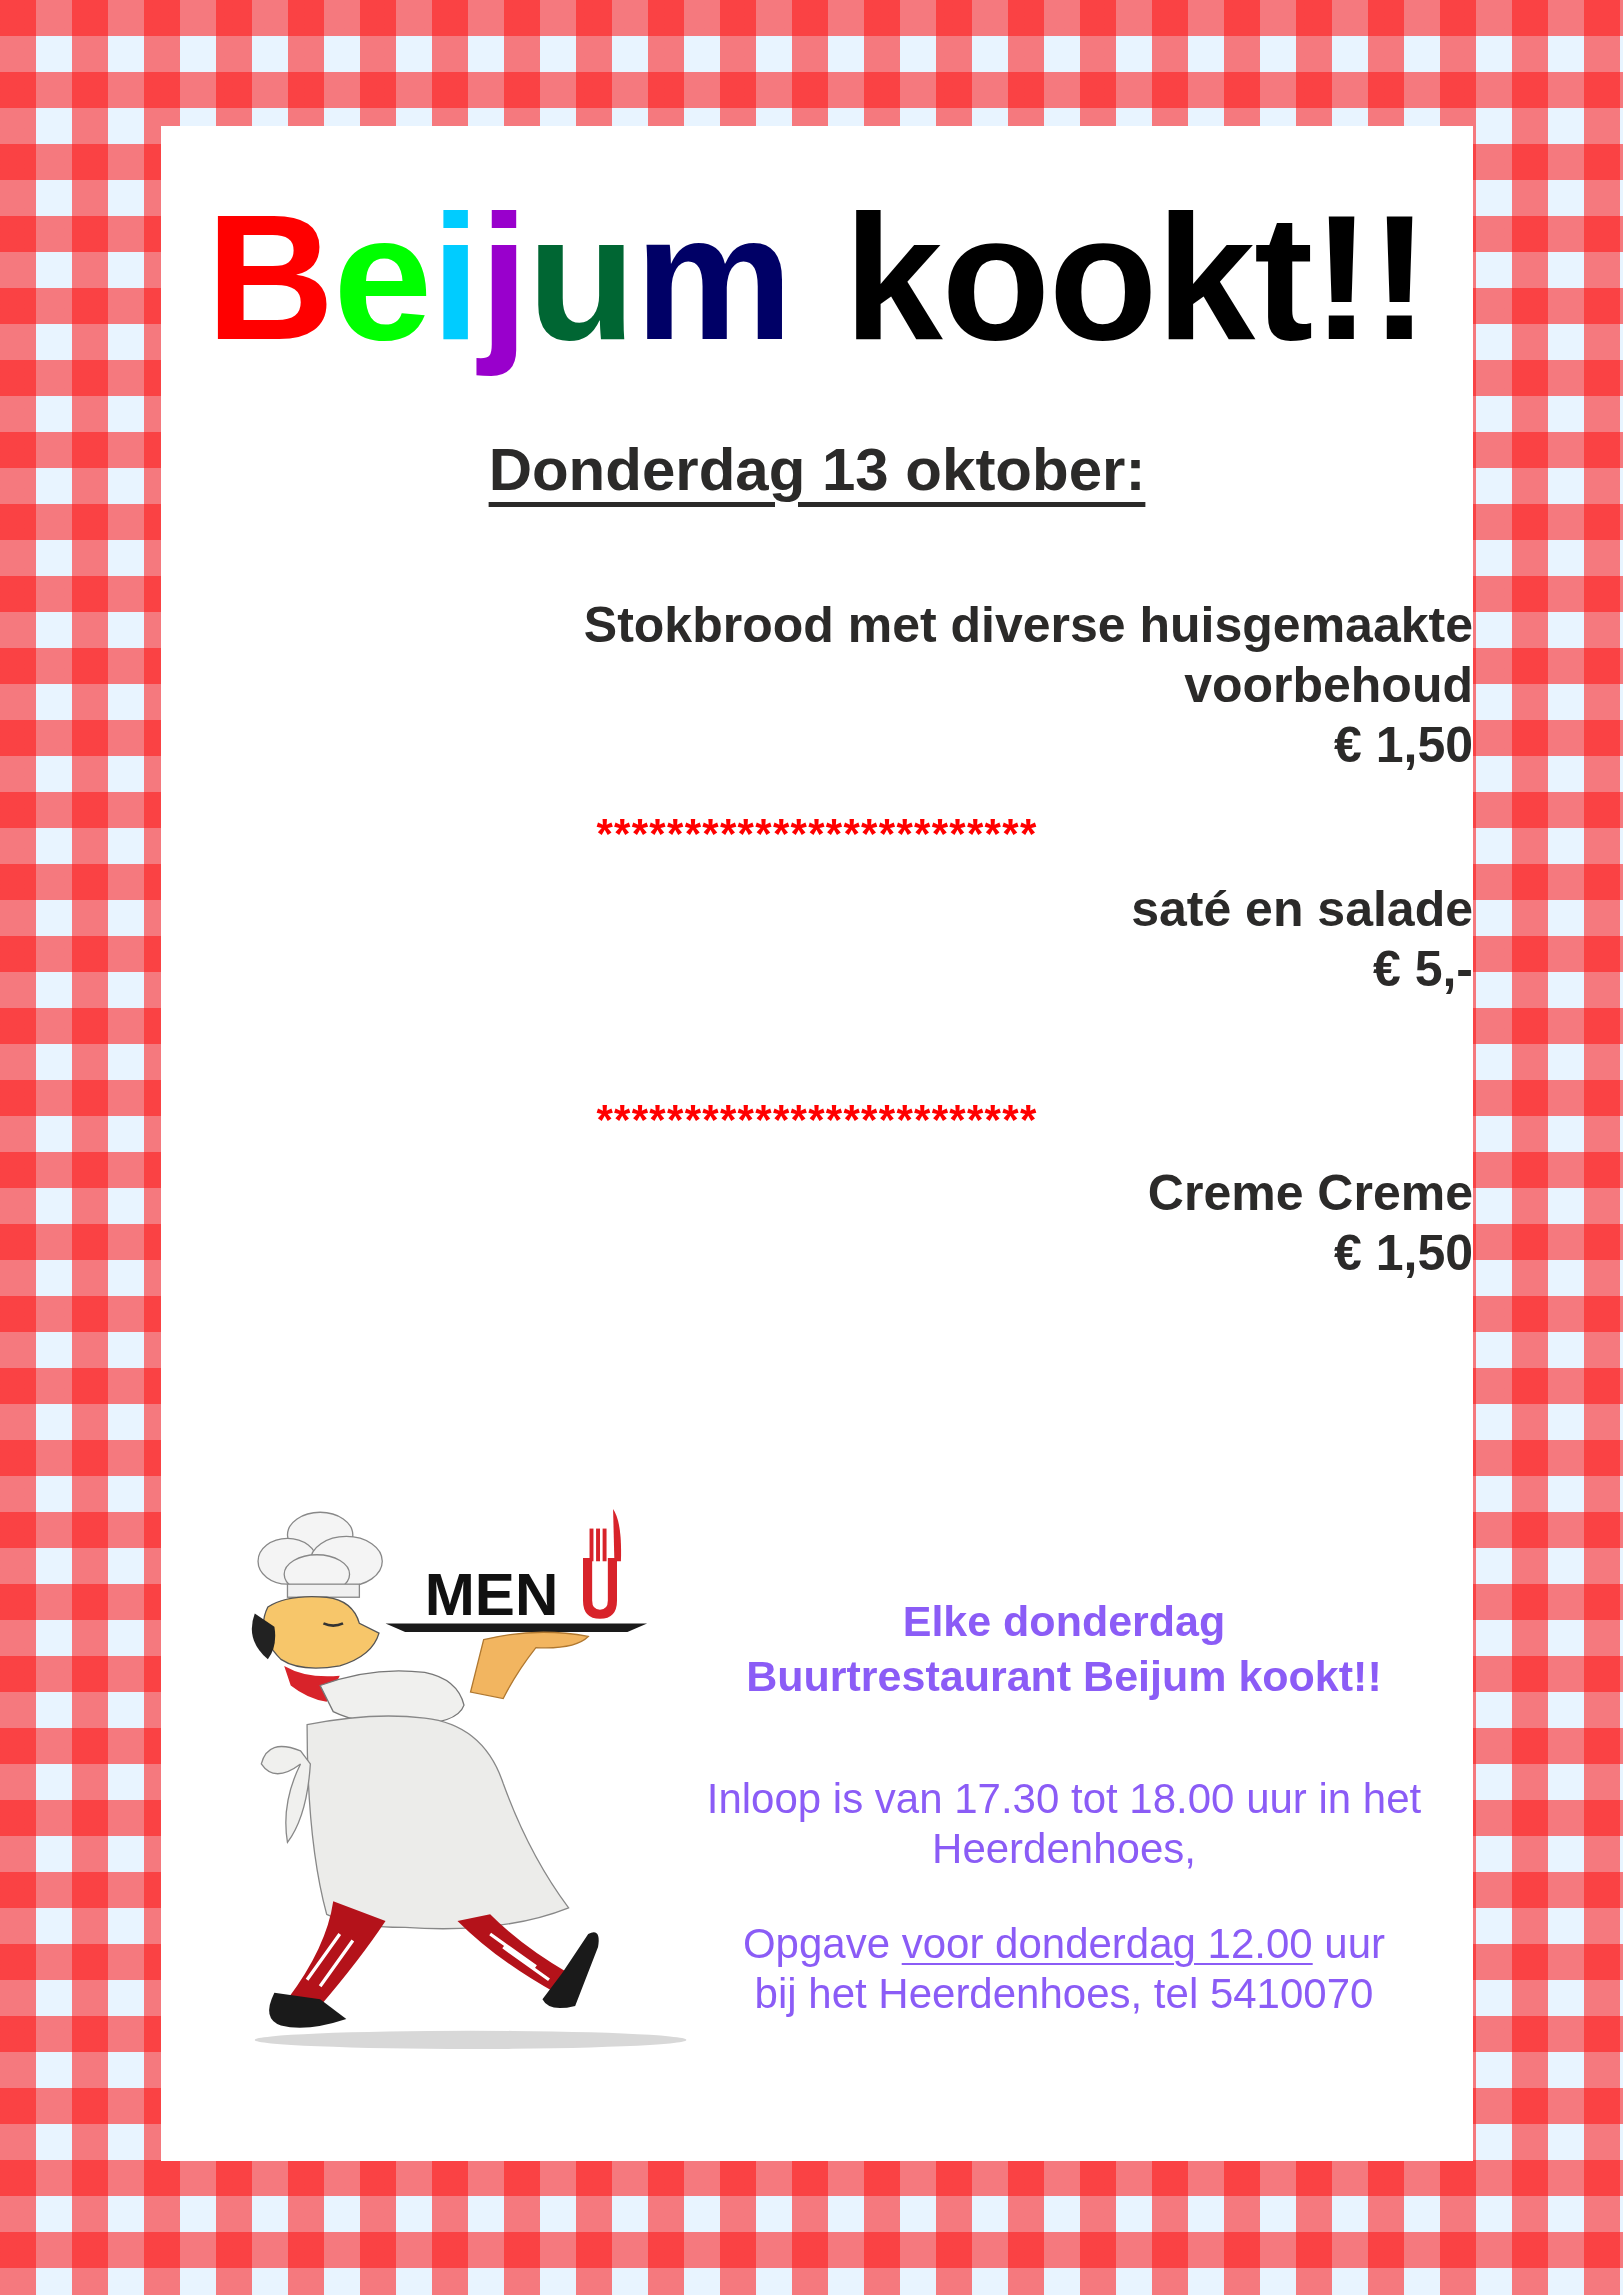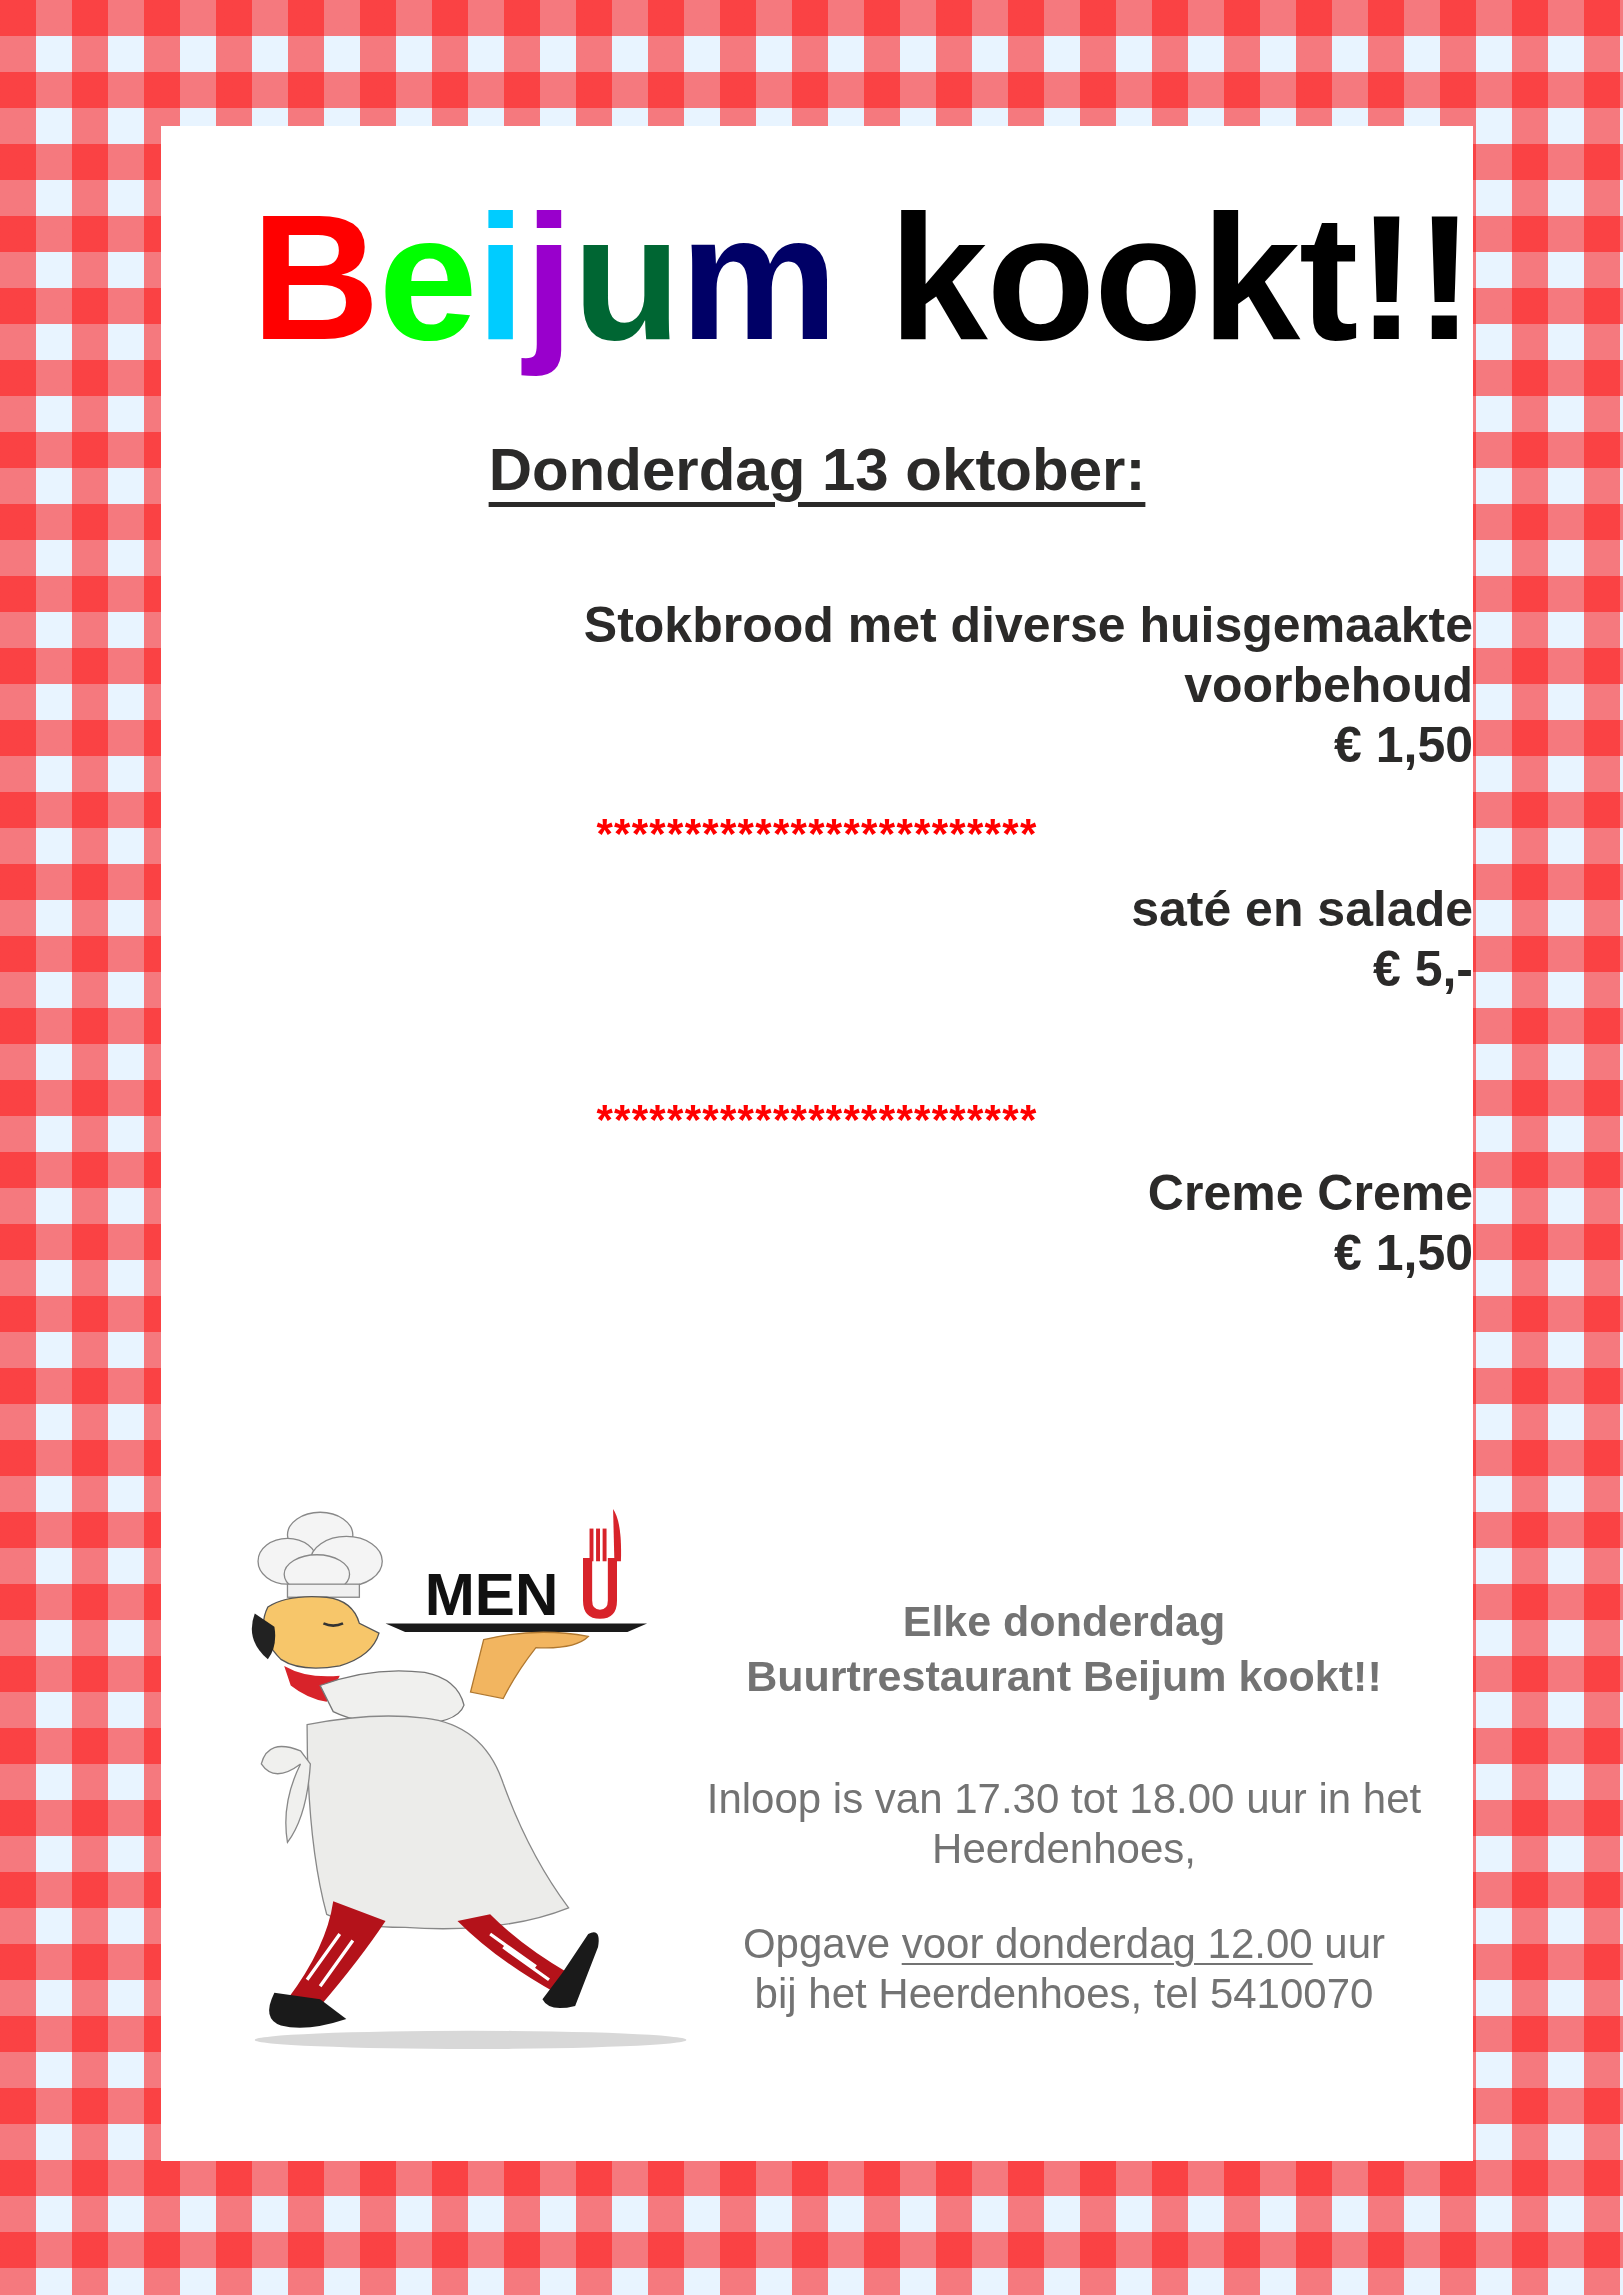--- a/index.html
+++ b/index.html
@@ -29,21 +29,21 @@
     background-size: 72px 72px, 72px 72px;
     background-position: 0 0, 0 -36px;
     mix-blend-mode: multiply;
     opacity: 0.0;
   }
   .panel {
     position: absolute; left: 161px; top: 126px; width: 1312px; height: 2035px;
     background: #ffffff;
   }
   .title {
-    position: absolute; left: 0; width: 100%; top: 47px; text-align: right;
+    position: absolute; left: 0; width: 100%; top: 47px; text-align: center;
     font-weight: bold; font-size: 178px; line-height: 209px; letter-spacing: -1.3px;
     white-space: nowrap;
   }
   .title span { display: inline-block; }
   .date {
     position: absolute; left: 0; width: 100%; top: 288px; text-align: center;
     font-weight: bold; font-size: 60px; line-height: 111px; color: #2b2a29;
     text-decoration: underline; text-decoration-thickness: 5.2px; text-underline-offset: 11.8px;
   }
   .dish {
@@ -56,21 +56,21 @@
     color: #ff0000; font-weight: bold; font-size: 42px; letter-spacing: 1.3px; line-height: 46px;
   }
   .note {
     position: absolute; left: 0; width: 100%; top: 1226px; text-align: center;
     font-size: 30px; color: #2b2a29;
   }
   .chef {
     position: absolute; left: 48px; top: 1350px; width: 510px; height: 589px;
   }
   .info {
-    position: absolute; left: 530px; width: 746px; text-align: center; color: #737373;
+    position: absolute; left: 530px; width: 746px; text-align: center; color: #8b5cf6;
   }
   .info-title { top: 1468px; font-weight: bold; font-size: 43px; line-height: 55px; }
   .info-block { font-size: 42px; line-height: 50px; }
   .info-block .line { display: block; }
   .u-italic { text-decoration: underline; text-decoration-thickness: 2px; text-underline-offset: 5.2px; }
 </style>
 </head>
 <body>
 
 <div class="gingham"></div>

